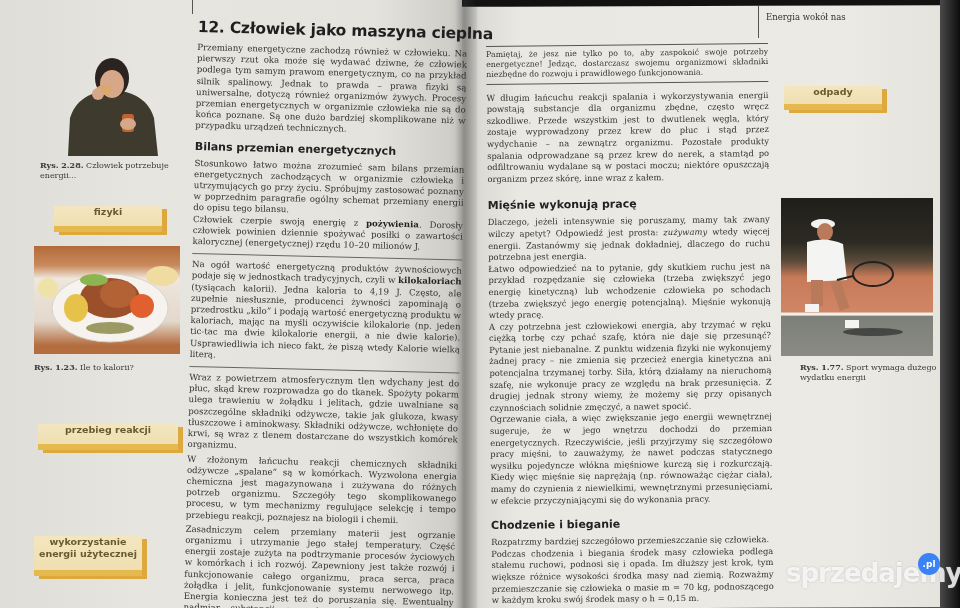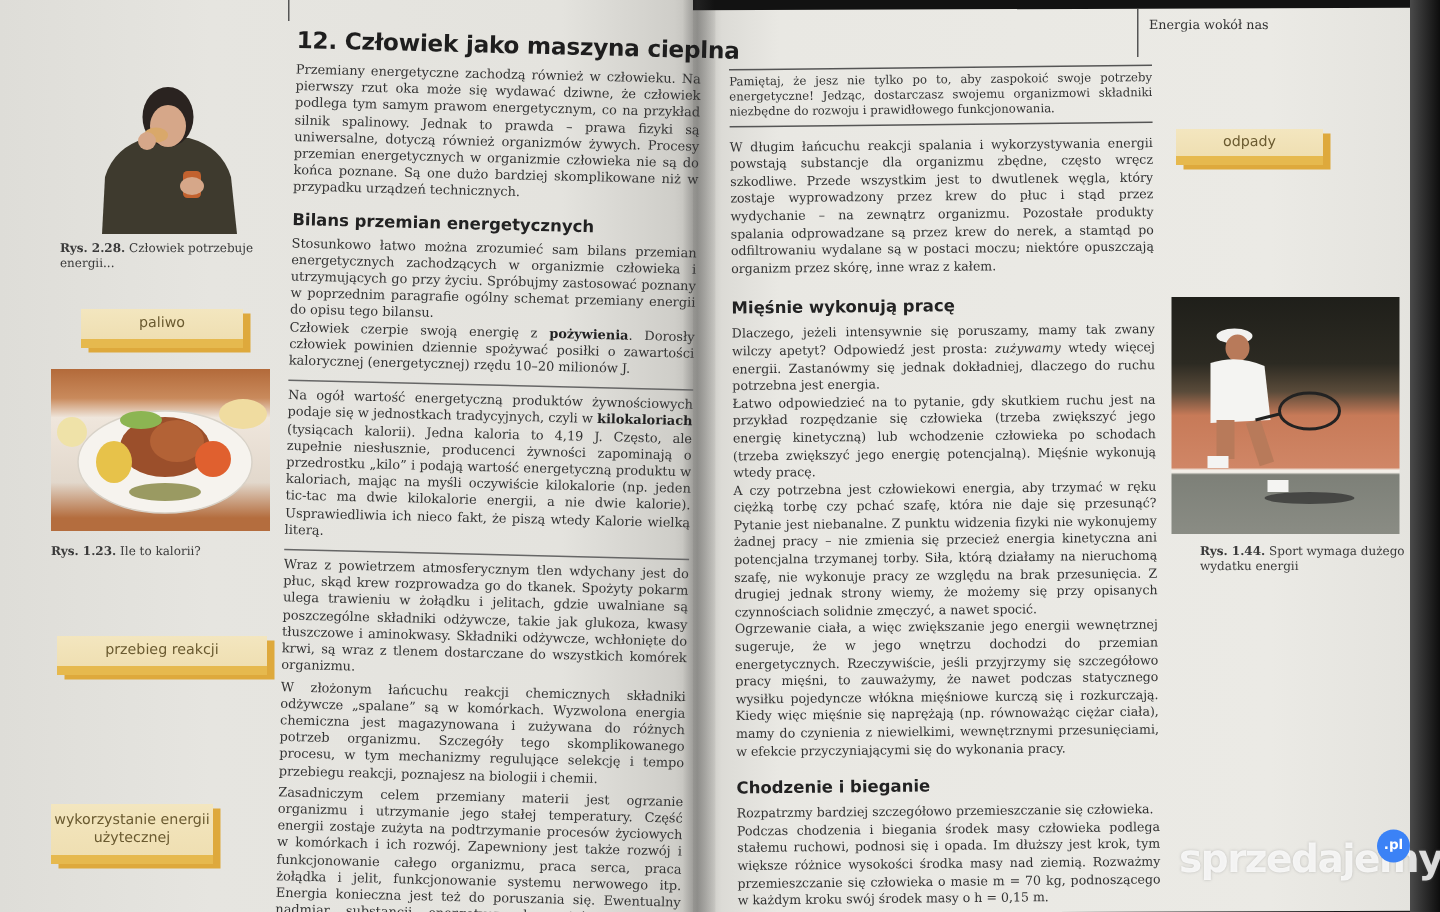--- a/index.html
+++ b/index.html
@@ -36,26 +36,26 @@
   .figure-girl {
     position: absolute; left: 62px; top: 48px; width: 100px; height: 108px;
   }
   .caption {
     position: absolute; font-size: 8px; color: #3a3a3a; line-height: 10px;
     font-family: "DejaVu Serif", serif;
   }
   .caption b { font-weight: bold; }
   .label-box {
     position: absolute;
-    font-family: "DejaVu Sans", sans-serif; font-weight: normal; font-size: 9.5px;
+    font-family: "DejaVu Sans", sans-serif; font-weight: bold; font-size: 9.5px;
     color: #6a5a30; text-align: center;
     background: linear-gradient(180deg, #f3e6bf 0%, #efdfb2 100%);
     border-bottom: 6px solid #e6b94e;
     box-shadow: 5px 3px 0 #dea93c;
-    display: flex; align-items: center; justify-content: center;
+    display: flex; justify-content: center;
     line-height: 12px;
   }
 
   .figure-food {
     position: absolute; left: 34px; top: 246px; width: 146px; height: 108px;
     background: linear-gradient(180deg, #b36a3a 0%, #c98a5c 18%, #efe6dc 30%, #e2d8cc 70%, #b46d3e 92%);
     overflow: hidden;
   }
 
   
@@ -133,21 +133,21 @@
     <ellipse cx="66" cy="76" rx="8" ry="6" fill="#d6a789"></ellipse>
     <ellipse cx="36" cy="46" rx="6" ry="6" fill="#d6a789"></ellipse>
   </svg>
 </div>
 <div class="caption" style="left:40px; top:160px; width:130px;">
   <b>Rys. 2.28.</b>
   <span>Człowiek potrzebuje energii...</span>
 </div>
 
 <div class="label-box" style="left:54px; top:206px; width:108px; height:20px;">
-  <span>paliwo</span>
+  <span>fizyki</span>
 </div>
 
 <div class="figure-food">
   <svg width="146" height="108" viewBox="0 0 146 108">
     <ellipse cx="76" cy="62" rx="58" ry="34" fill="#f6f3ee" stroke="#d8d2c8"></ellipse>
     <ellipse cx="76" cy="52" rx="30" ry="20" fill="#9b4f2b"></ellipse>
     <ellipse cx="84" cy="48" rx="18" ry="14" fill="#b36236"></ellipse>
     <ellipse cx="42" cy="62" rx="12" ry="14" fill="#e7c24a"></ellipse>
     <ellipse cx="108" cy="60" rx="12" ry="12" fill="#e0602f"></ellipse>
     <ellipse cx="60" cy="34" rx="14" ry="6" fill="#8cb552"></ellipse>
@@ -218,18 +218,18 @@
     <rect x="30" y="82" width="12" height="26" fill="#b87a5a"></rect>
     <rect x="54" y="82" width="10" height="30" fill="#b87a5a" transform="rotate(-18 59 97)"></rect>
     <rect x="24" y="106" width="14" height="8" fill="#f4f4f2"></rect>
     <rect x="64" y="122" width="14" height="8" fill="#f4f4f2"></rect>
     <ellipse cx="92" cy="76" rx="20" ry="12" fill="none" stroke="#222" stroke-width="2"></ellipse>
     <line x1="72" y1="78" x2="56" y2="82" stroke="#222" stroke-width="2"></line>
     <ellipse cx="92" cy="134" rx="30" ry="4" fill="#2c2c2c" opacity="0.7"></ellipse>
   </svg>
 </div>
 <div class="caption" style="left:800px; top:362px; width:140px;">
-  <b>Rys. 1.44.</b>
+  <b>Rys. 1.77.</b>
   <span>Sport wymaga dużego wydatku energii</span>
 </div>
 
 <div class="watermark">sprzedajemy</div>
 <div class="watermark-badge">.pl</div>
 
 </body></html>

